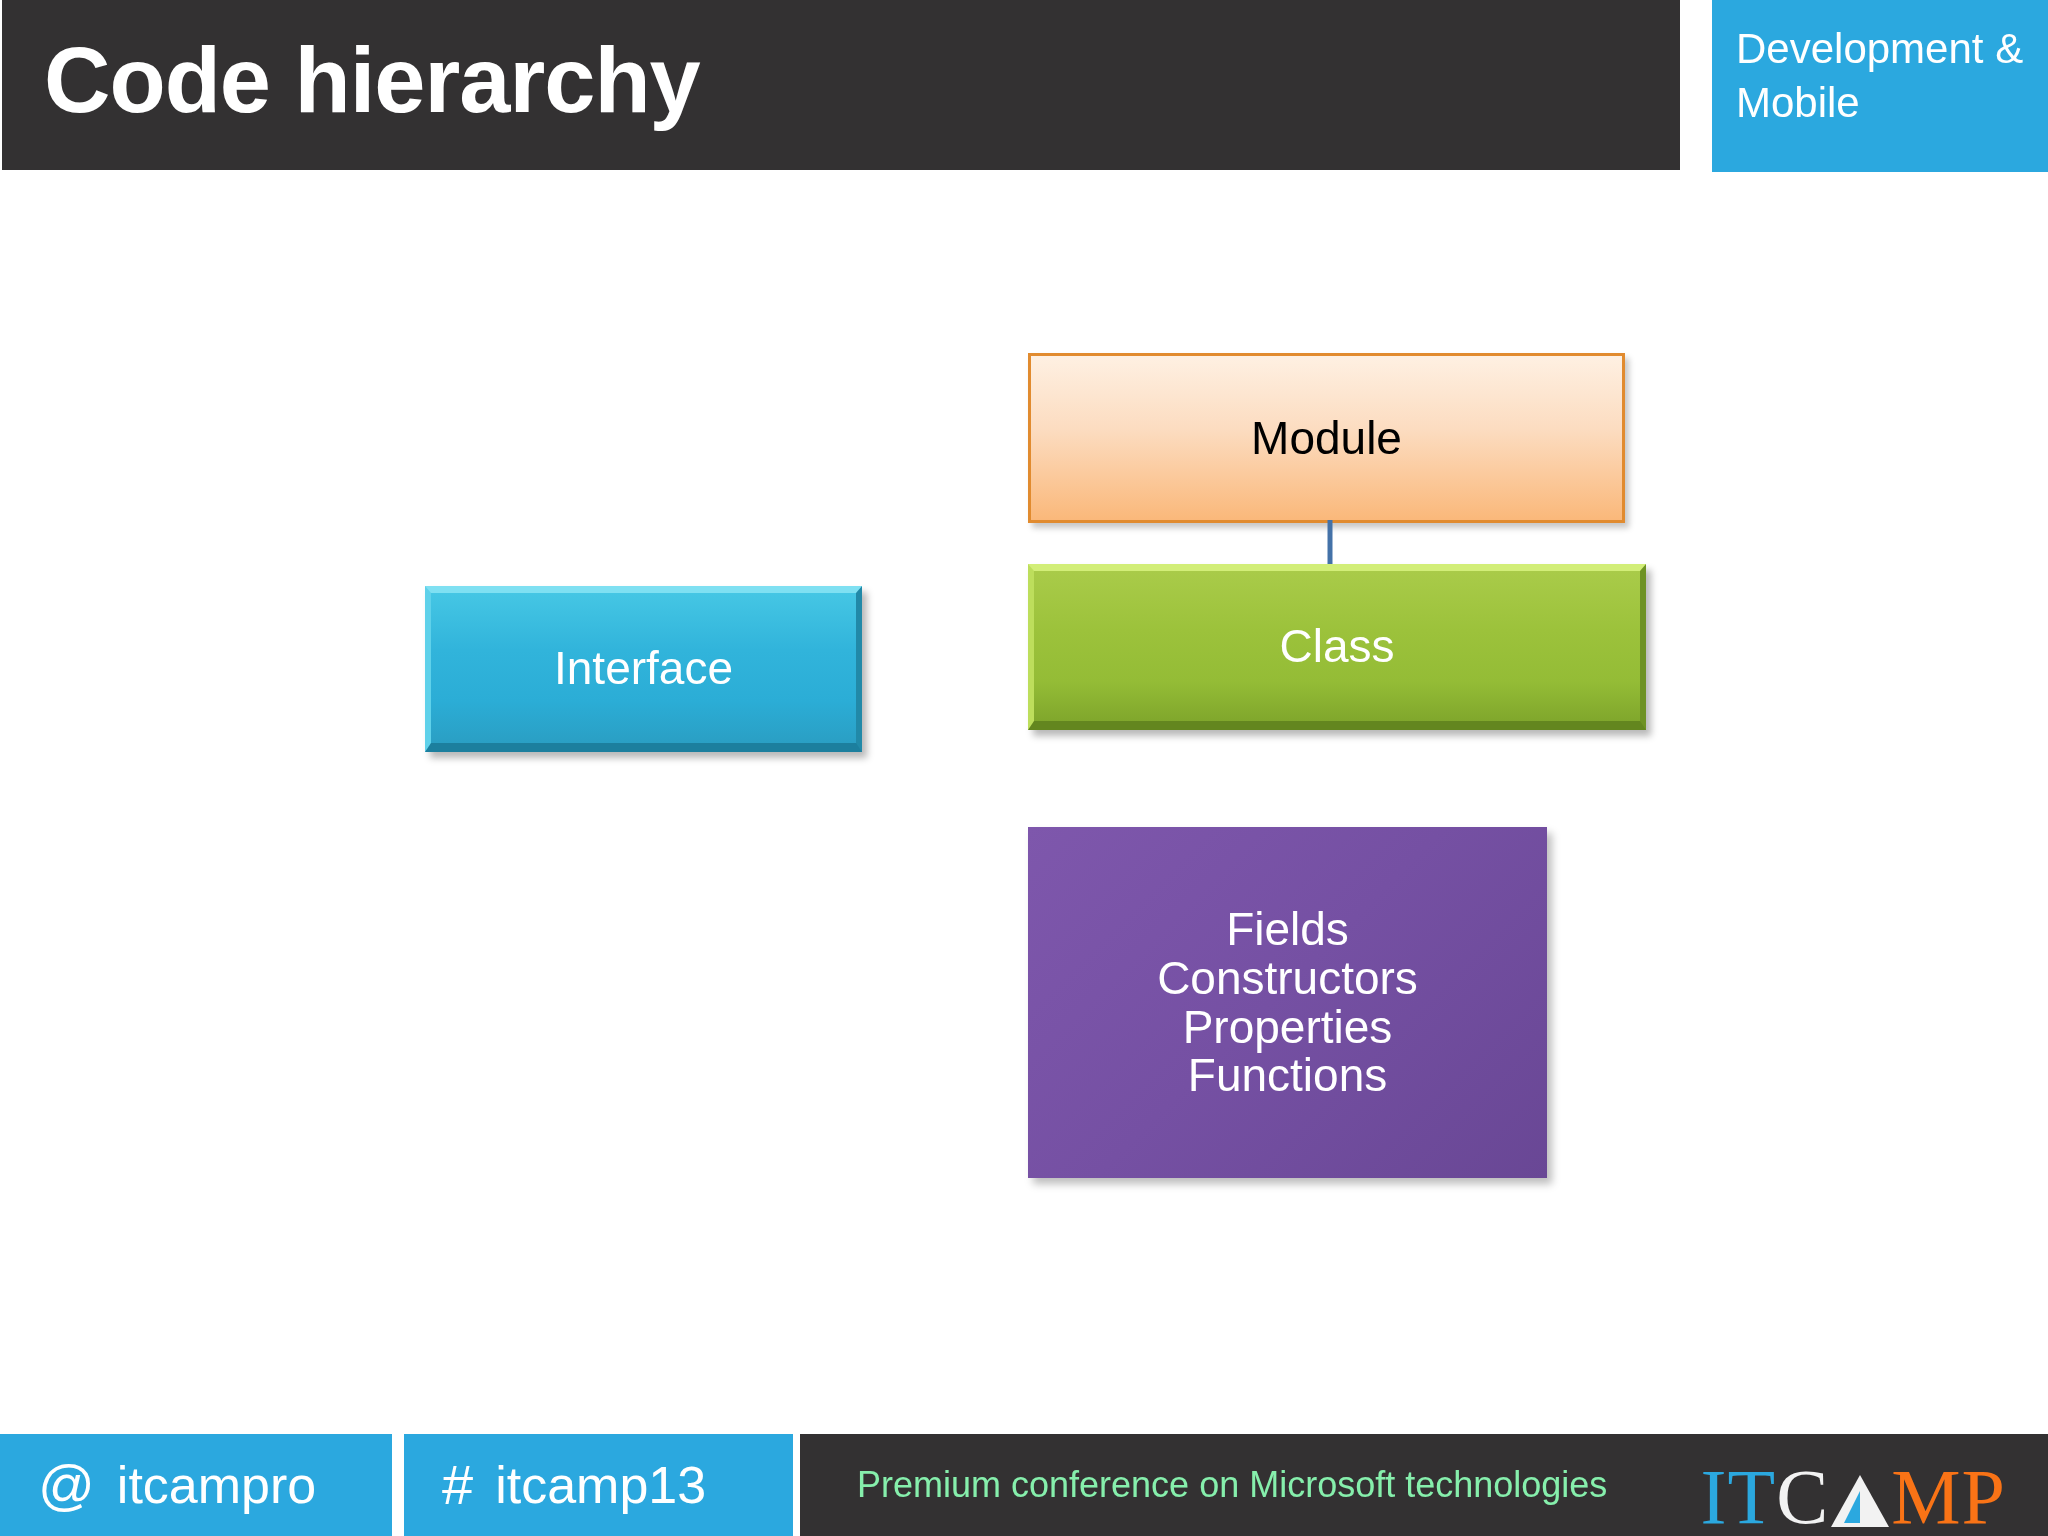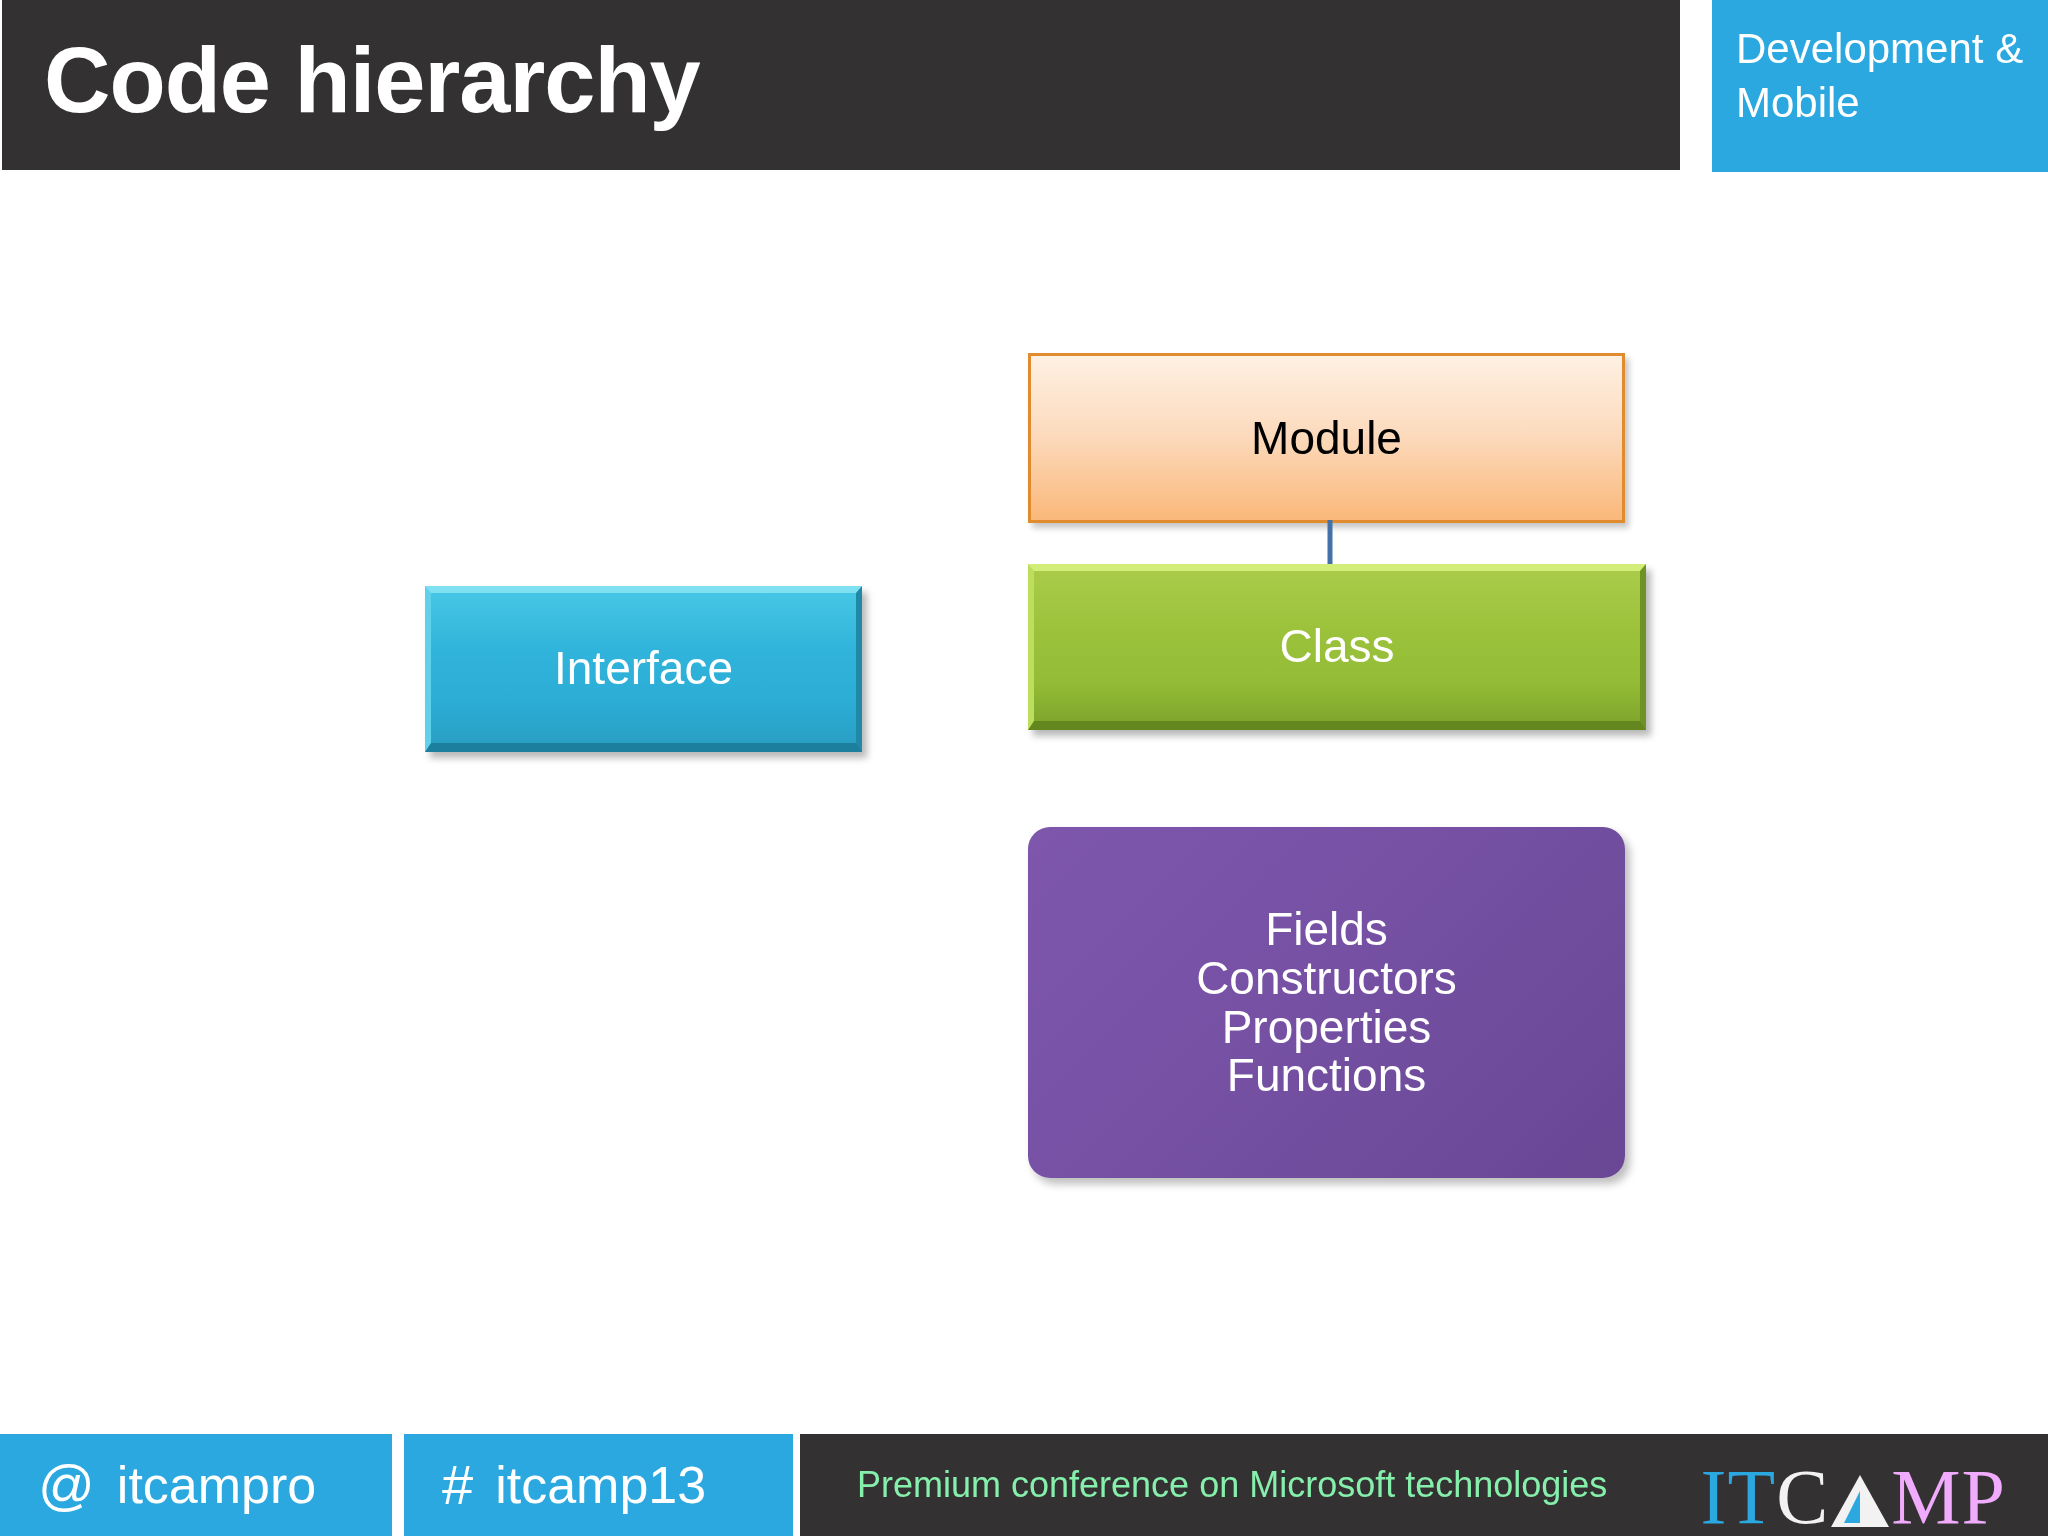--- a/index.html
+++ b/index.html
@@ -117,29 +117,28 @@
     border-bottom: 9px solid #63861F;
     box-shadow: 5px 6px 7px rgba(0,0,0,0.28);
     color: #ffffff;
     font-size: 46px;
   }
 
   
   .node-members {
     left: 1028px;
     top: 655px;
-    width: 597px;
+    width: 519px;
     height: 351px;
     background: linear-gradient(135deg, #7E57AC 0%, #7550A3 48%, #694795 100%);
     box-shadow: 5px 6px 8px rgba(0,0,0,0.26);
     color: #ffffff;
     font-size: 46px;
     flex-direction: column;
     line-height: 1.02;
-    border-radius: 22px;
   }
   .member-line {
     display: block;
     padding: 1px 0;
   }
 
   
   .connector {
     position: absolute;
     left: 1300px;
@@ -204,21 +203,21 @@
     display: flex;
     align-items: center;
     font-family: "Liberation Serif", serif;
     font-size: 78px;
     letter-spacing: 1px;
     line-height: 1;
   }
   .logo-it   { color: #2BA8DF; }
   .logo-c    { color: #F2F2F2; }
   .logo-a    { position: relative; display: inline-block; width: 62px; height: 62px; }
-  .logo-mp   { color: #f0abfc; }
+  .logo-mp   { color: #f97316; }
 </style>
 </head>
 <body>
 
 <div class="header-bar">
   <div class="slide-title">Code hierarchy</div>
 </div>
 
 <div class="header-badge">
   <div class="header-badge-text">Development &amp; Mobile</div>

